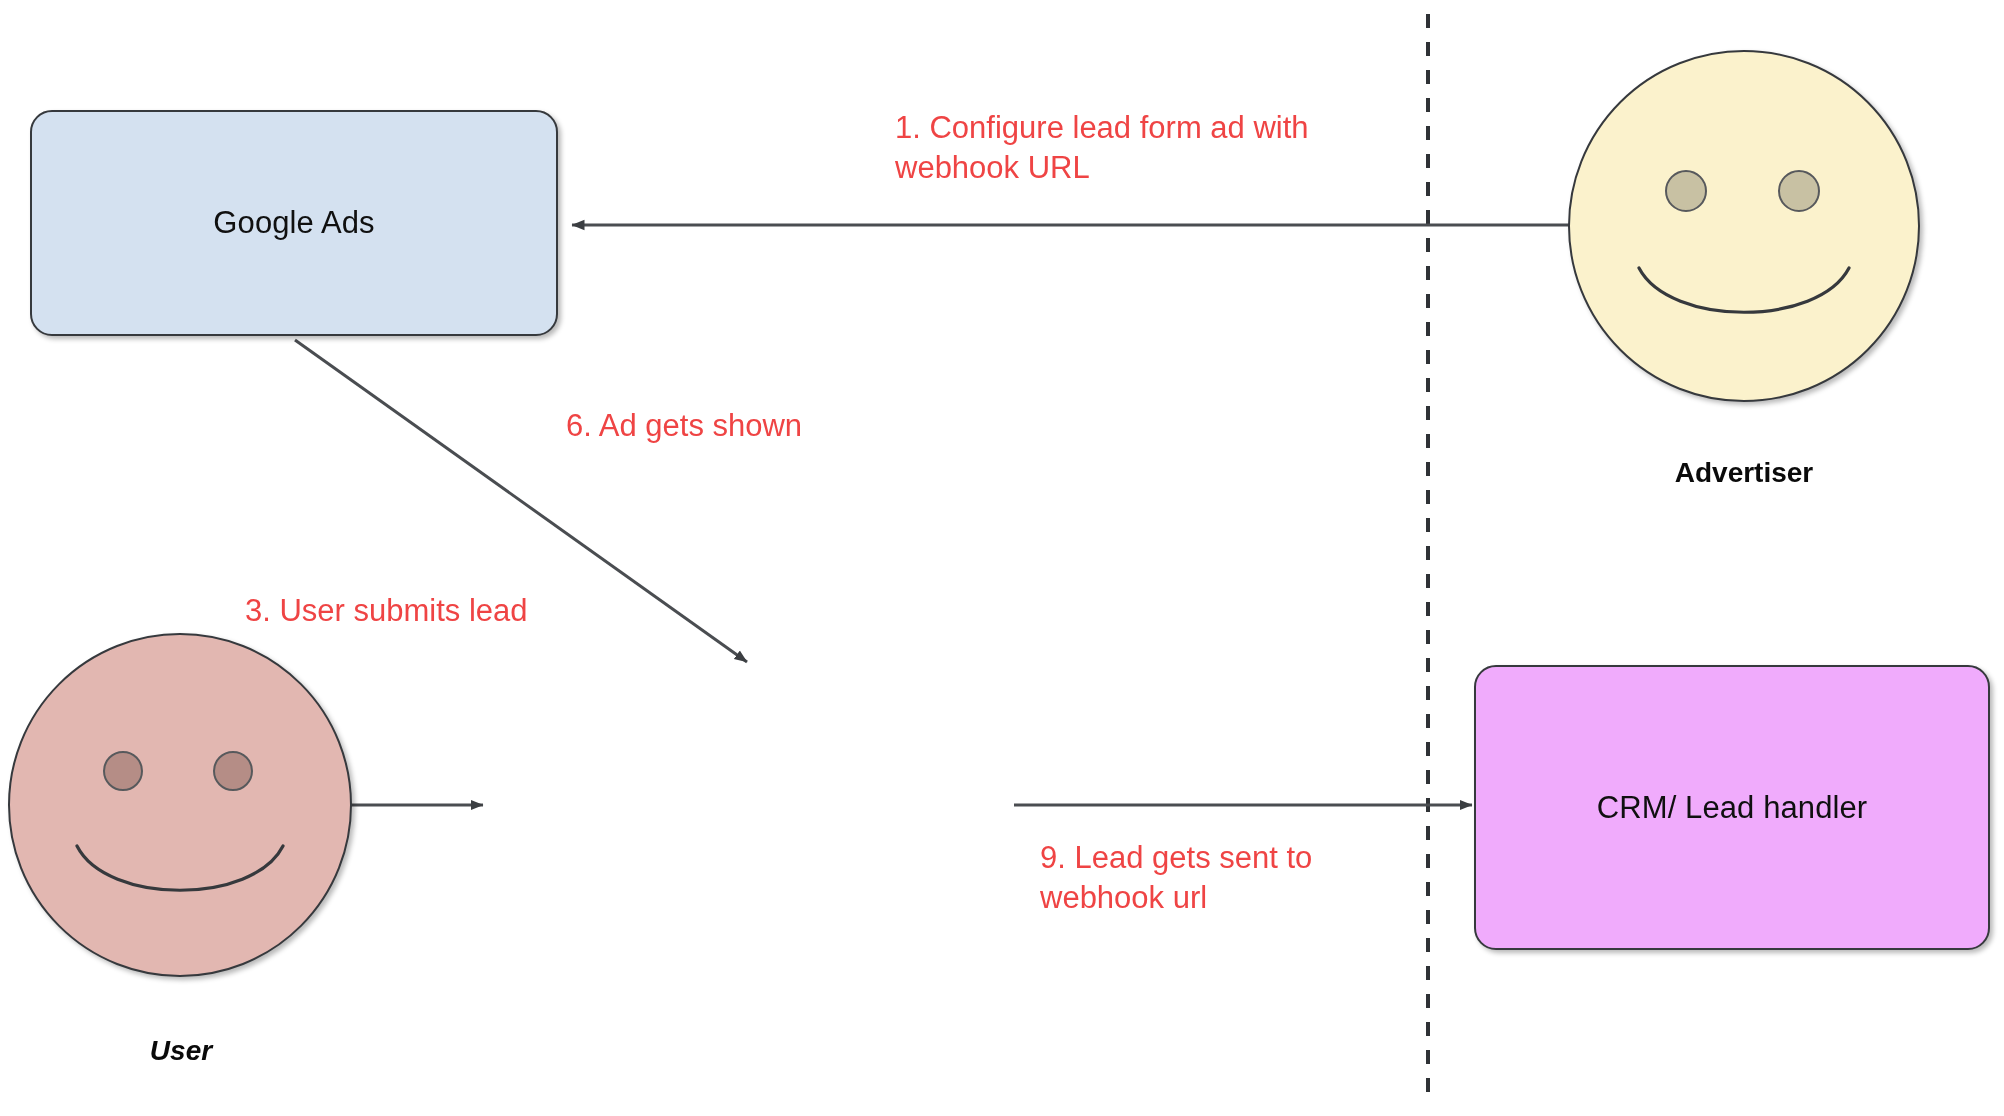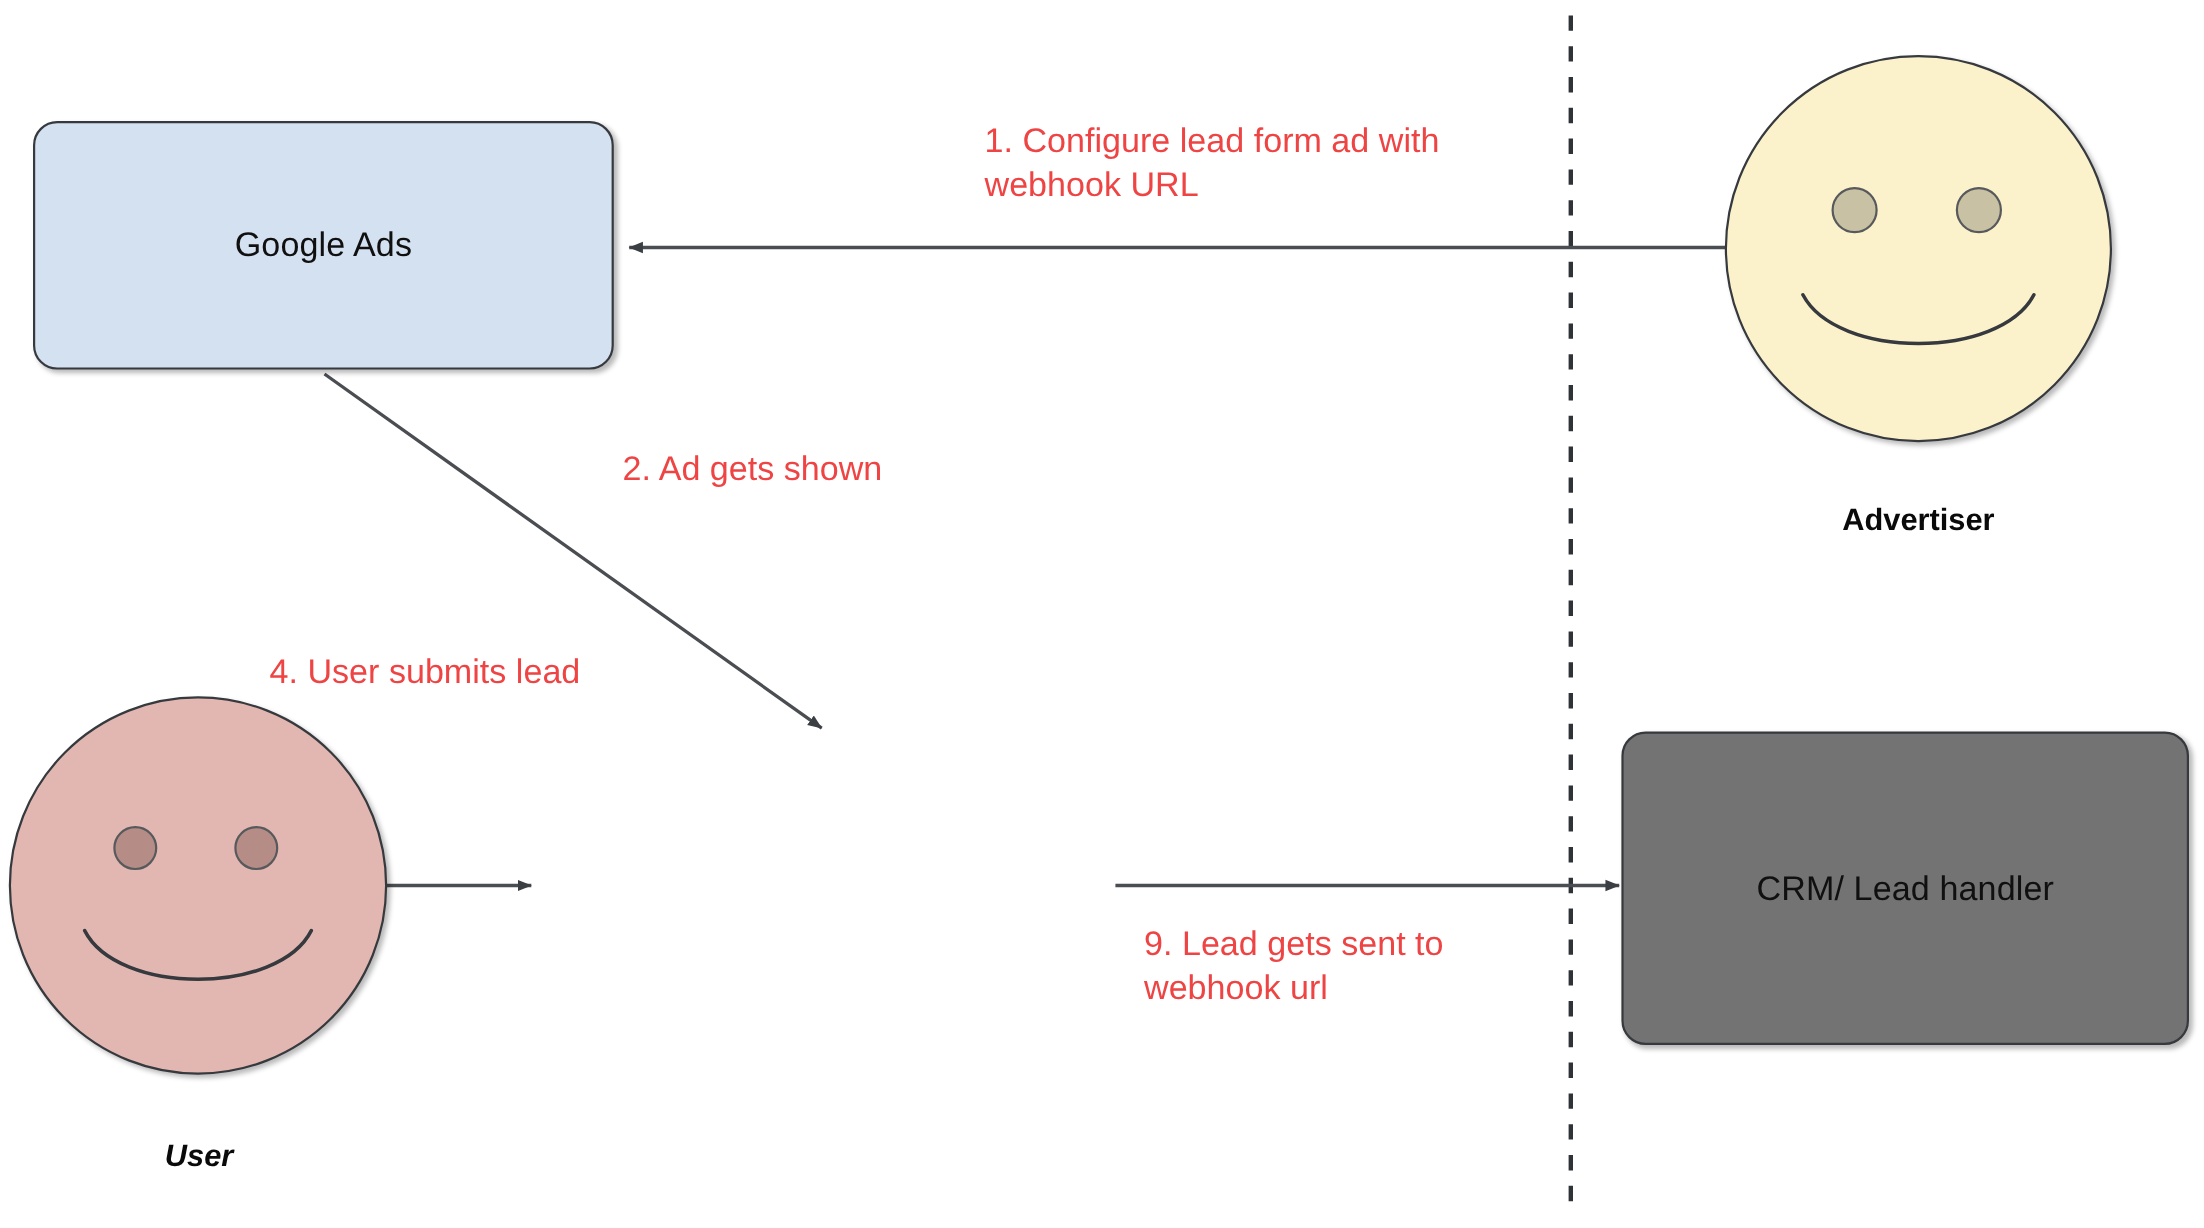--- a/index.html
+++ b/index.html
@@ -34,21 +34,21 @@
     align-items: center;
     justify-content: center;
     text-align: center;
     border: 2px solid #36393d;
     box-shadow: 3px 3px 5px rgba(0,0,0,0.28);
   }
   .rounded-box {
     border-radius: 22px;
   }
   .box-blue   { background: #d4e1f0; }
-  .box-cream  { background: #737373; }
+  .box-cream  { background: #f0abfc; }
 
   .node-label {
     font-size: 31px;
     line-height: 1.16;
     color: #101010;
     letter-spacing: 0.1px;
     white-space: pre-line;
   }
 
   
@@ -150,20 +150,20 @@
     <div class="eye eye-user" style="left:205px; top:118px; width:40px; height:40px;"></div>
     <svg class="mouth" style="left:66px; top:210px;" width="212" height="80" viewBox="0 0 212 80" xmlns="http://www.w3.org/2000/svg">
       <path d="M3,3 C33,62 179,62 209,3" fill="none" stroke="#36393d" stroke-width="3.2" stroke-linecap="round"></path>
     </svg>
     <div class="actor-caption" style="top:362px;">User</div>
   </div>
 
   <div class="edge-label" style="left:895px; top:108px; width:520px;">1.  Configure lead form ad with
 webhook URL</div>
 
-  <div class="edge-label" style="left:566px; top:406px; width:400px;">2.  Ad gets shown</div>
+  <div class="edge-label" style="left:566px; top:406px; width:400px;">6.  Ad gets shown</div>
 
-  <div class="edge-label" style="left:245px; top:591px; width:400px;">4.  User submits lead</div>
+  <div class="edge-label" style="left:245px; top:591px; width:400px;">3.  User submits lead</div>
 
   <div class="edge-label" style="left:1040px; top:838px; width:360px;">9.  Lead gets sent to
 webhook url</div>
 
 </div>
 
 </body></html>

